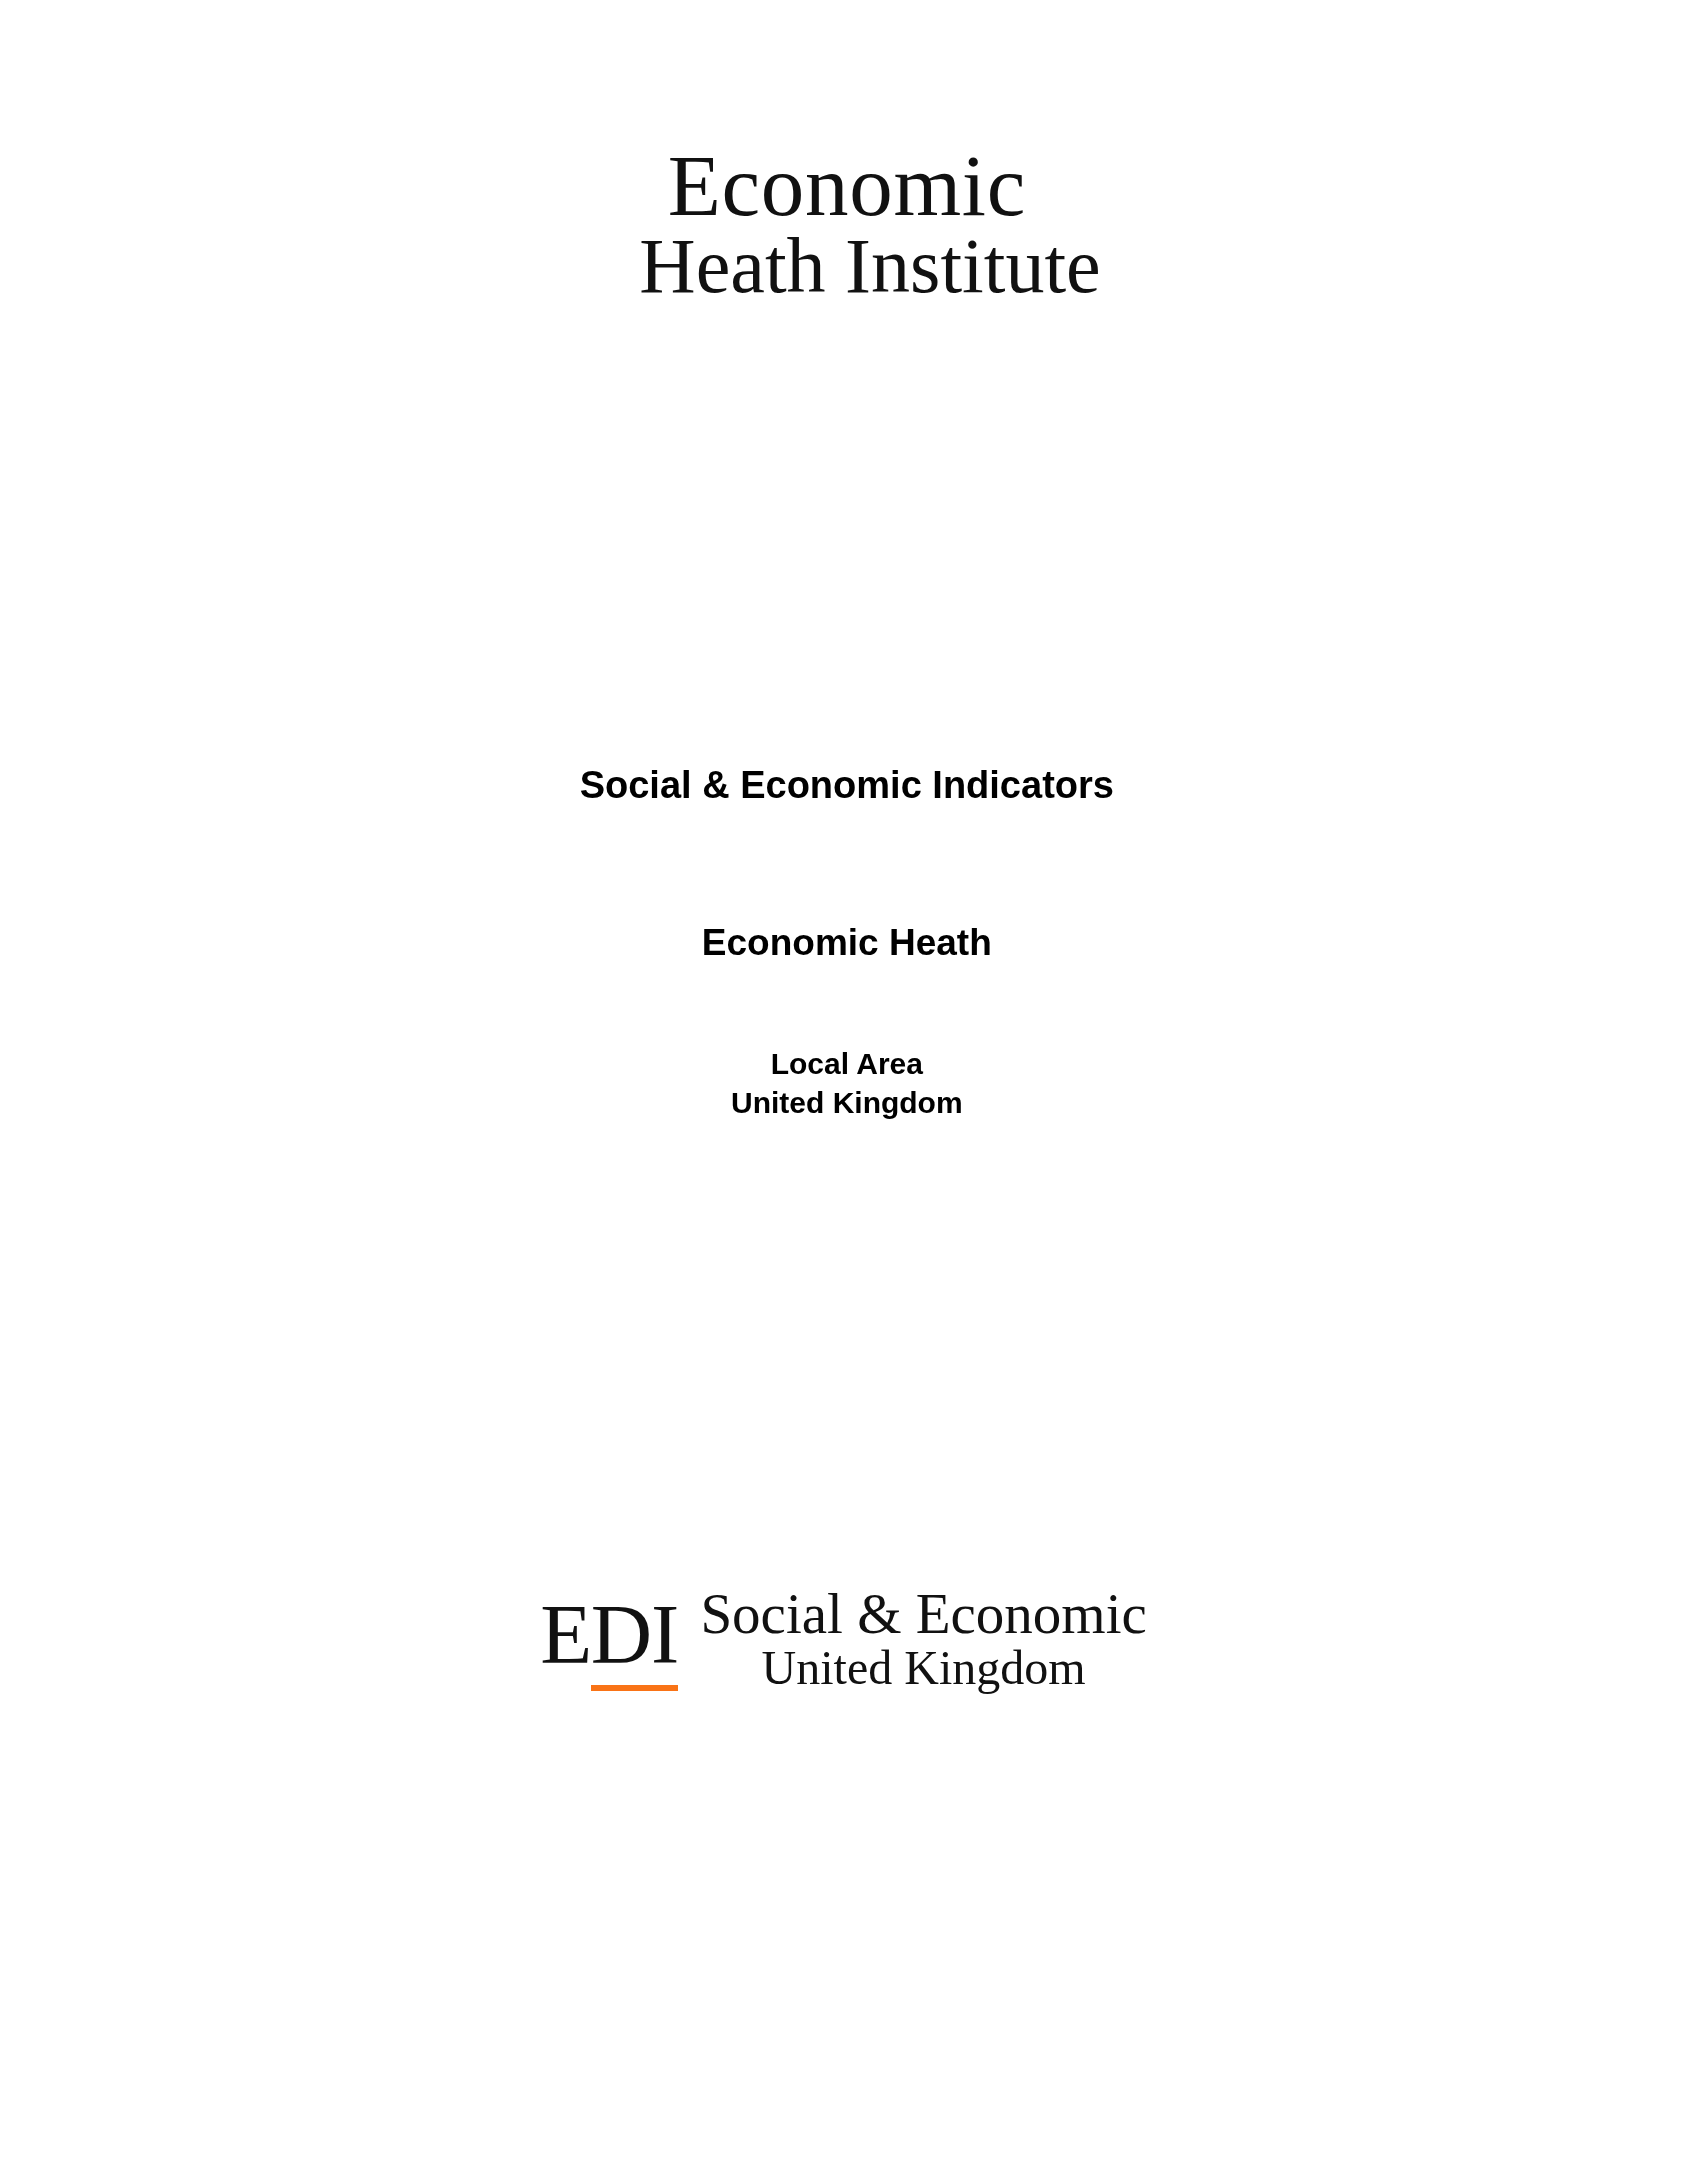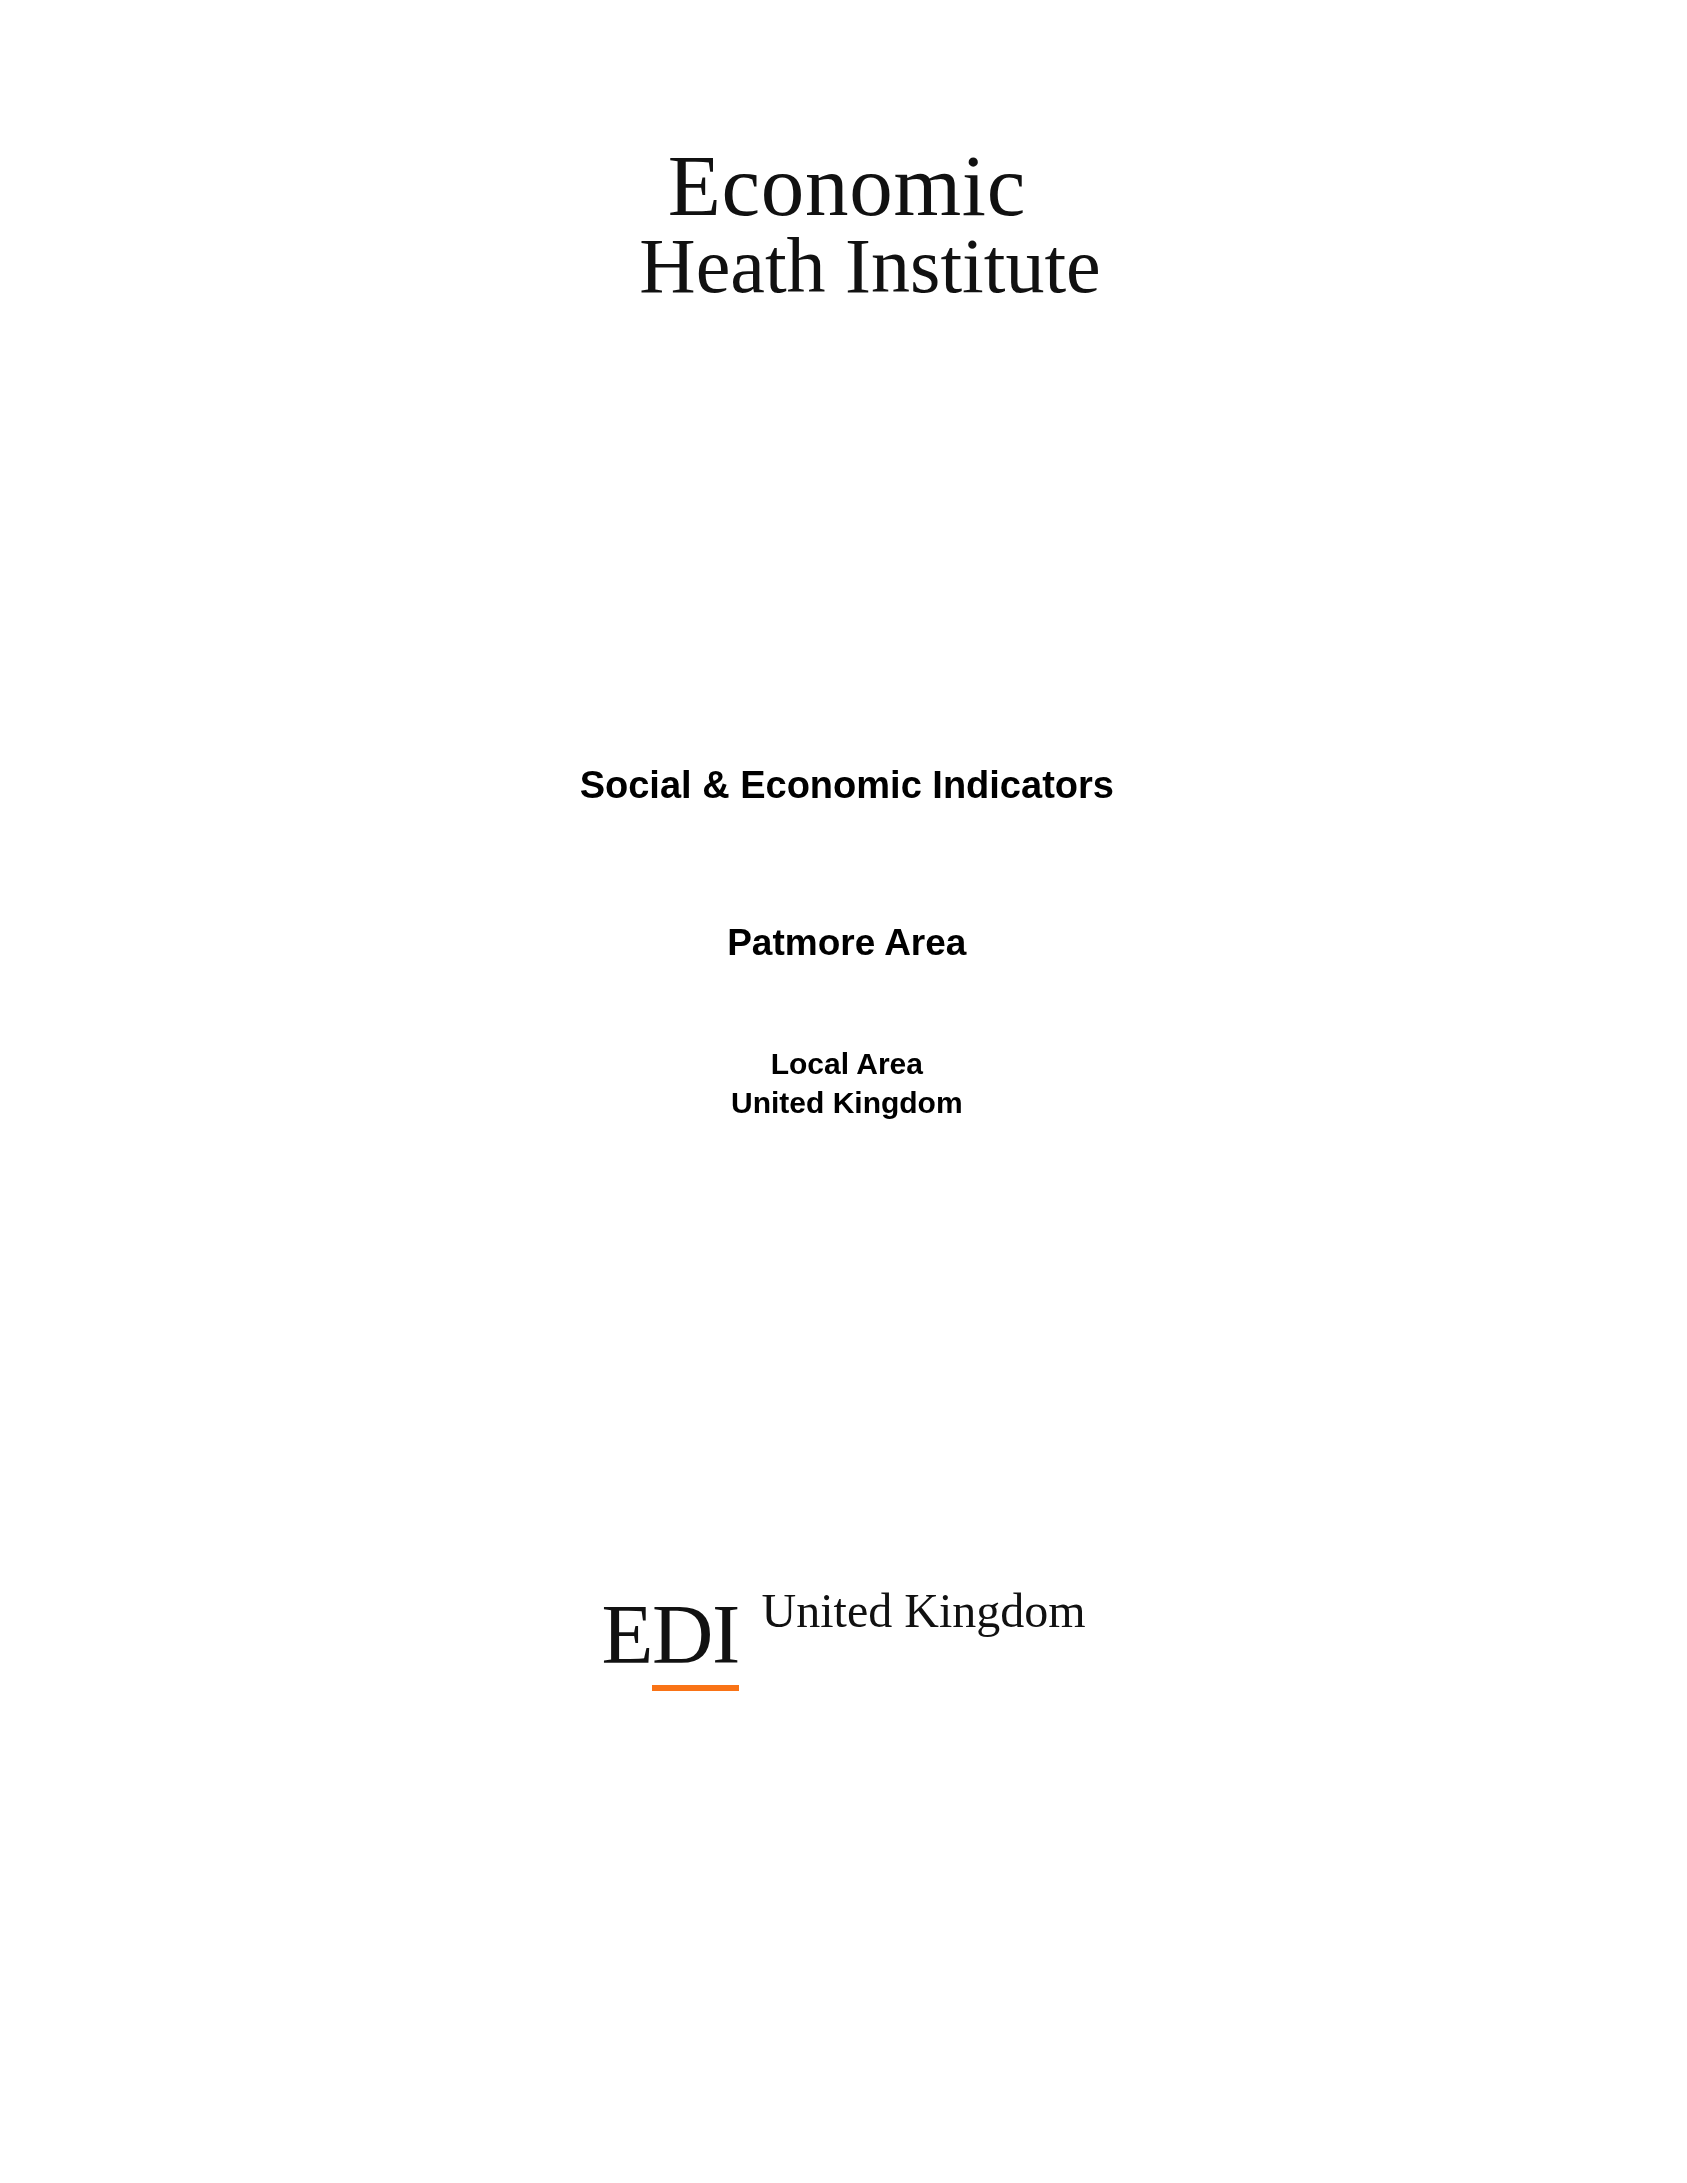--- a/index.html
+++ b/index.html
@@ -134,28 +134,29 @@
 
 <div class="page">
 
   <div class="masthead">
     <div class="line1">Economic</div>
     <div class="line2">Heath Institute</div>
   </div>
 
   <div class="title-block">
     <div class="doc-subject">Social &amp; Economic Indicators</div>
-    <div class="doc-area">Patmore Area</div>
+    <div class="doc-area">Economic Heath</div>
     <div class="doc-geo">
       <div>Local Area</div>
       <div>United Kingdom</div>
     </div>
   </div>
 
   <div class="footer-logo">
     <div class="edi"><span>E</span><span class="underlined">DI</span></div>
     <div class="edi-text">
+      <span class="t1">Social &amp; Economic</span>
       <span class="t2">United Kingdom</span>
     </div>
   </div>
 
 </div>
 
 
 </body></html>

